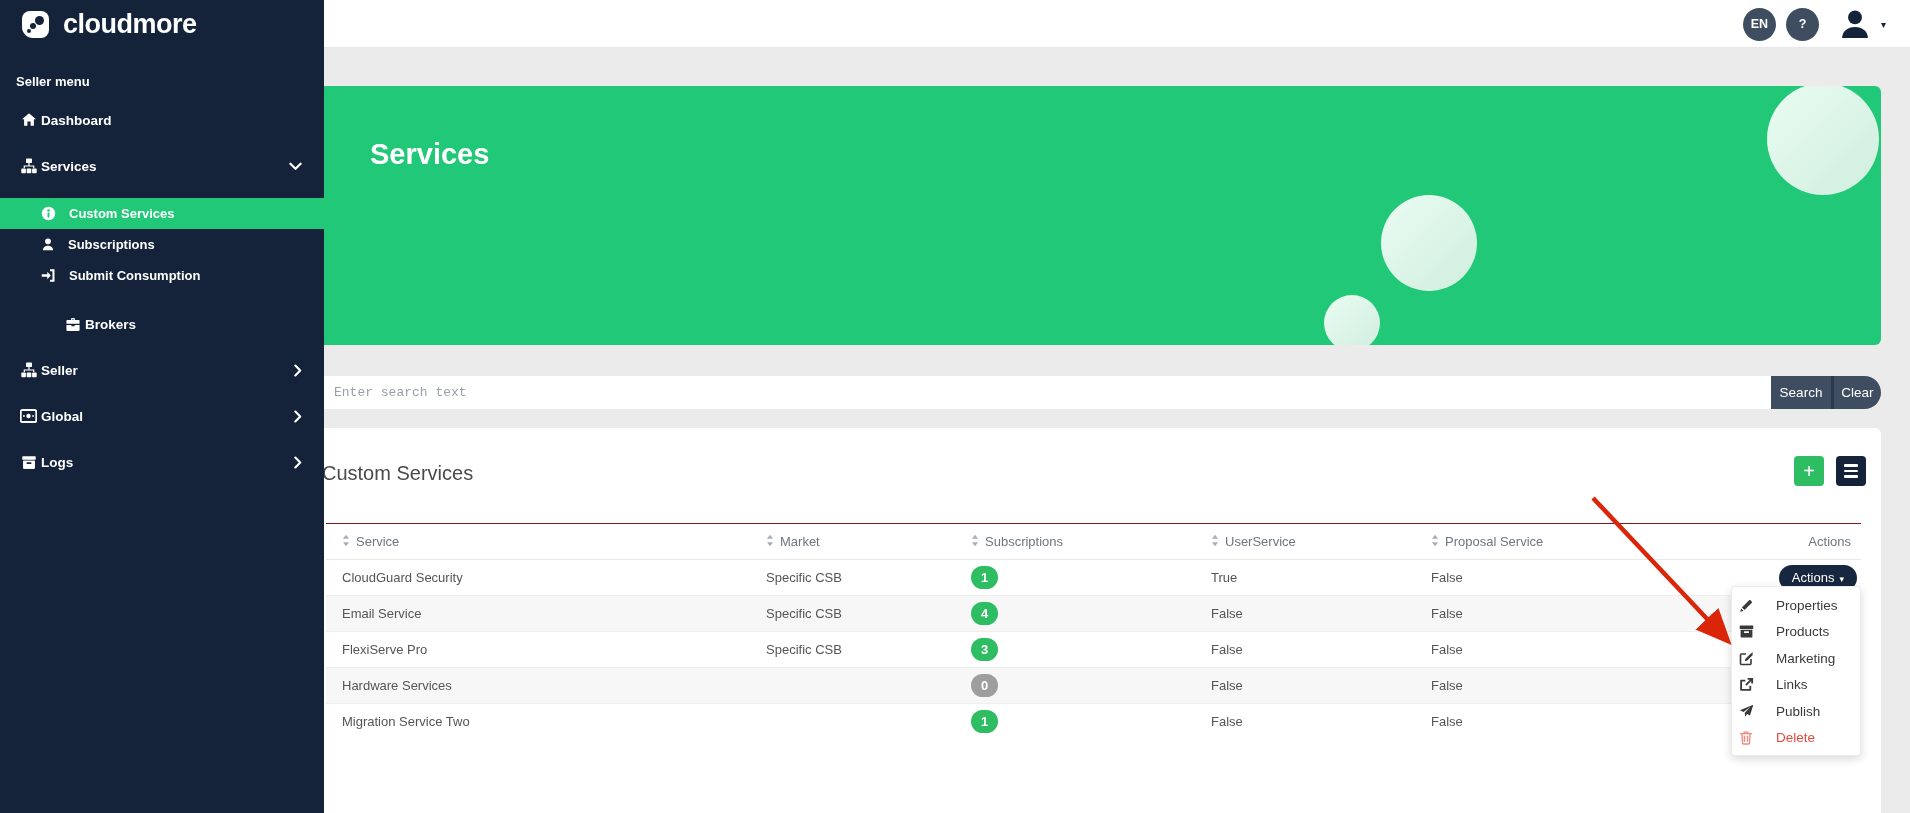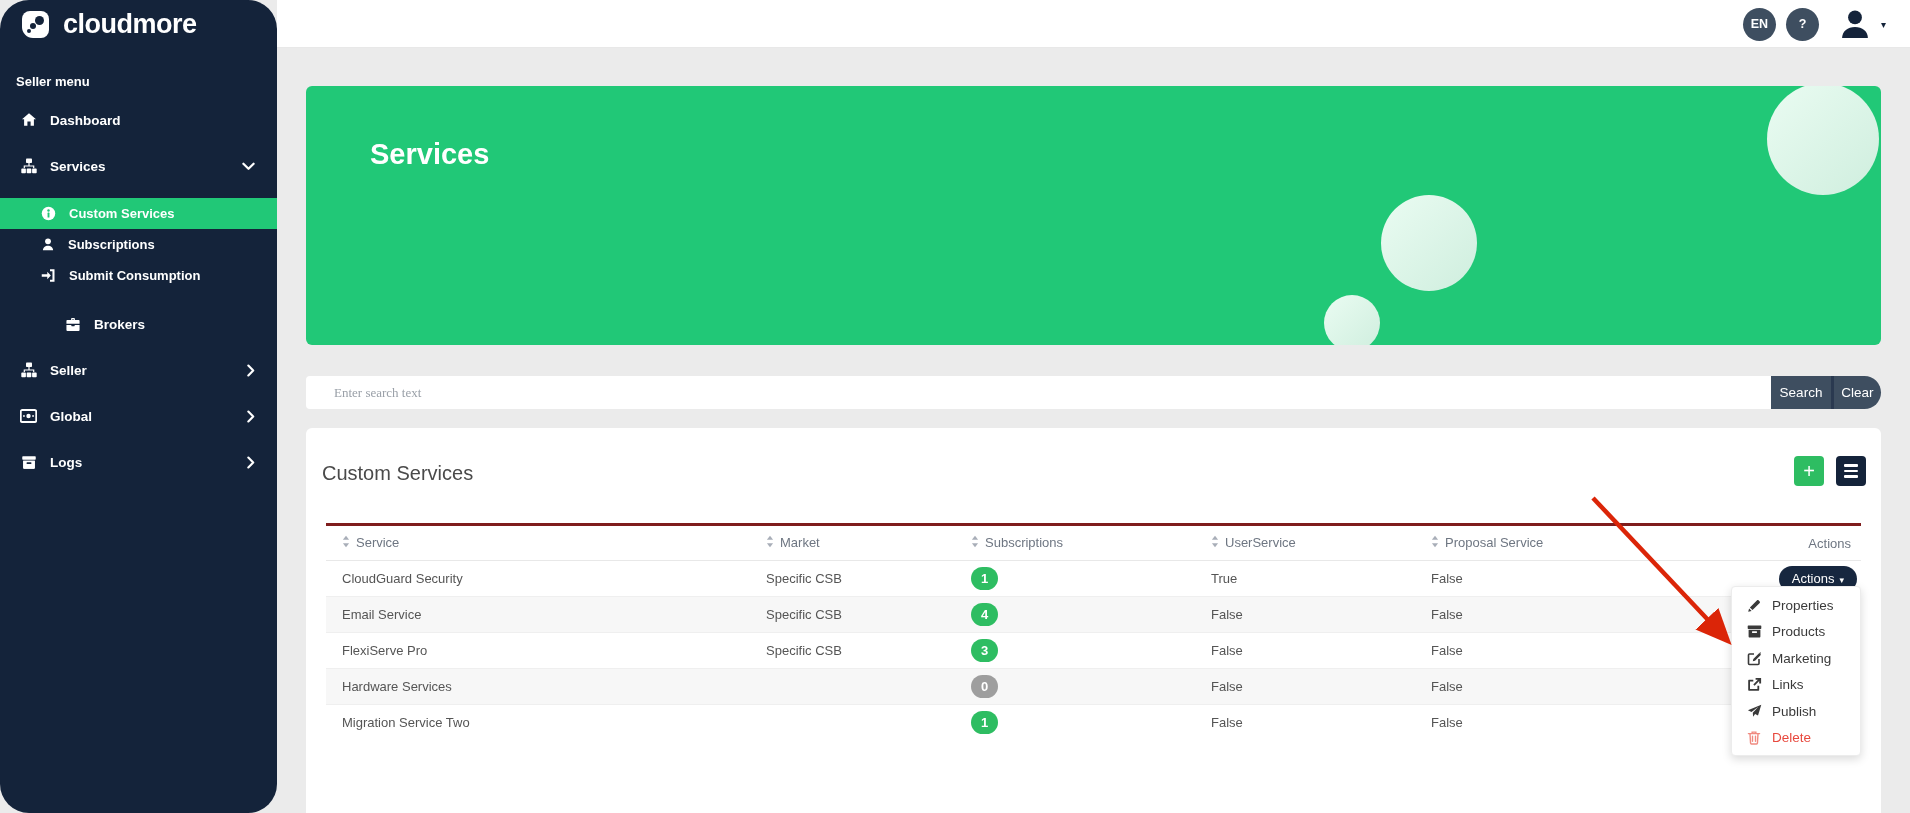--- a/index.html
+++ b/index.html
@@ -4,31 +4,31 @@
 <style>
   * { box-sizing: border-box; margin: 0; padding: 0; }
   html,body { width:1910px; height:813px; }
   body {
     font-family: "Liberation Sans", "DejaVu Sans", sans-serif;
     background:#ebebeb; overflow:hidden; position:relative;
   }
   .frame { position:absolute; inset:0; width:1910px; height:813px; overflow:hidden; }
 
   
-  .sidebar { position:absolute; left:0; top:0; width:277px; height:813px; background:#14233A; color:#fff; z-index:5;border-radius:29px; }
+  .sidebar { position:absolute; left:0; top:0; width:324px; height:813px; background:#14233A; color:#fff; z-index:5; }
   .logo-row { height:48px; display:flex; align-items:center; padding-left:22px; gap:14px; cursor:pointer; }
   .logo-mark { width:27px; height:27px; background:#fff; border-radius:8px 8px 8px 11px; position:relative; flex:0 0 auto; }
   .logo-mark i { position:absolute; background:#14233A; border-radius:50%; display:block; }
   .logo-mark .d1 { width:9px; height:9px; left:13px; top:5px; }
   .logo-mark .d2 { width:6px; height:6px; left:8px; top:12px; }
   .logo-mark .d3 { width:4px; height:4px; left:5px; top:18px; }
   .logo-text { font-size:27px; font-weight:700; letter-spacing:-0.5px; line-height:1; }
   .menu-label { padding:26px 0 0 16px; font-size:13px; font-weight:700; }
   .nav { margin-top:8px; }
-  .nav-item { height:46px; display:flex; align-items:center; gap:13px; padding-left:20px; padding-right:18px;
+  .nav-item { height:46px; display:flex; align-items:center; gap:4px; padding-left:20px; padding-right:18px;
               font-size:13.5px; font-weight:600; cursor:pointer; position:relative; }
   .nav-item .ic { width:17px; display:flex; justify-content:center; flex:0 0 auto; }
   .nav-item .chev { position:absolute; right:22px; display:flex; }
   .subnav { margin:9px 0 0 0; }
   .sub-item { height:31px; display:flex; align-items:center; gap:13px; padding-left:41px;
               font-size:13px; font-weight:600; cursor:pointer; }
   .sub-item.active { background:#21C877; }
   .group-gap { margin-top:10px;margin-left:44px; }
   svg.icon { display:block; }
 
@@ -48,60 +48,60 @@
   .banner { position:relative; height:259px; background:#21C877; border-radius:6px; overflow:hidden; color:#fff; }
   .banner h1 { position:absolute; left:64px; top:52px; font-size:29px; font-weight:600; }
   .banner p { position:absolute; left:64px; top:118px; width:1040px; font-size:15.5px; line-height:27px; font-weight:400; }
   .bubble { position:absolute; border-radius:50%; background:linear-gradient(135deg,#eafcf2,#cfeede); }
   .b1 { width:112px; height:112px; left:1461px; top:-3px; }
   .b4 { width:96px; height:96px; left:1075px; top:109px; }
   .b5 { width:56px; height:56px; left:1018px; top:209px; }
 
   .search-row { margin-top:31px; height:33px; display:flex; }
   .search-input { flex:1; border:none; outline:none; border-radius:4px 0 0 4px; padding:0 28px;
-                  font-size:13px; font-family:Liberation Serif, serif; color:#444; background:#fff; }
+                  font-size:13px; font-family:Liberation Mono, monospace; color:#444; background:#fff; }
   .search-input::placeholder { color:#9aa0a8; }
   .btn-search { width:60px; background:#3E4E60; color:#fff; border:none; font-size:13.5px; font-family:inherit; cursor:pointer; }
   .btn-clear  { width:50px; background:#3E4E60; color:#fff; border:none; border-left:3px solid #2A3950;
                 border-radius:0 17px 17px 0; font-size:13.5px; font-family:inherit; cursor:pointer; }
 
   .panel { margin-top:19px; background:#fff; border-radius:6px; height:430px; position:relative; }
   .panel-head { height:95px; padding:28px 15px 0 16px; display:flex; justify-content:space-between; align-items:flex-start; }
   .panel-title { font-size:20px; color:#4a4a4a; font-weight:400; padding-top:6px; }
   .panel-actions { display:flex; gap:12px; }
   .btn-add { width:30px; height:30px; border-radius:4px; background:#2EBD62; color:#fff; border:none;
              font-size:20px; line-height:1; cursor:pointer; display:flex; align-items:center; justify-content:center; }
   .btn-list { width:30px; height:30px; border-radius:4px; background:#14233A; border:none; cursor:pointer;
               display:flex; flex-direction:column; align-items:center; justify-content:center; gap:3px; }
   .btn-list i { display:block; width:14px; height:2.5px; background:#fff; border-radius:1px; }
 
   table.grid { width:1535px; margin:0 20px; border-collapse:collapse; table-layout:fixed; }
   .grid col.c1{width:424px;} .grid col.c2{width:205px;} .grid col.c3{width:240px;}
   .grid col.c4{width:220px;} .grid col.c5{width:255px;} .grid col.c6{width:191px;}
   .grid th { height:36px; font-size:13px; font-weight:400; color:#6E7682; text-align:left;
-             padding-left:16px; border-top:3px solid #7f1d1d; border-bottom:1px solid #e8e8e8; cursor:pointer; white-space:nowrap; }
+             padding-left:16px; border-top:1px solid #7f1d1d; border-bottom:1px solid #e8e8e8; cursor:pointer; white-space:nowrap; }
   .grid th .sort { display:inline-block; vertical-align:-1px; margin-right:6px; }
   .grid th.th-actions { text-align:right; padding-right:10px; }
   .grid td { height:36px; font-size:13px; color:#555; padding-left:16px; border-top:1px solid #efefef; white-space:nowrap; }
   .grid tbody tr:first-child td { border-top:none; }
   .grid tbody tr:nth-child(even) { background:#f7f7f7; }
   .grid td.td-actions { text-align:right; padding-right:4px; }
   .badge { display:inline-block; min-width:27px; height:23px; border-radius:12px; color:#fff;
            font-size:13px; font-weight:700; line-height:23px; text-align:center; padding:0 4px; }
   .badge-green { background:#2EBD62; }
   .badge-gray  { background:#9E9E9E; }
   .btn-actions { background:#17273F; color:#fff; border:none; border-radius:14px; height:26px;
                  padding:0 13px; font-size:13px; font-family:inherit; cursor:pointer; }
   .btn-actions .cv { font-size:9px; margin-left:5px; }
 
   
   .dropdown { position:absolute; left:1731px; top:586px; width:130px; height:170px; background:#fff;
               border:1px solid #ececec; border-radius:4px; box-shadow:0 3px 10px rgba(0,0,0,.15);
               z-index:30; padding:5px 0; }
-  .dd-item { height:26.5px; display:flex; align-items:center; gap:10px; padding-left:14px;
+  .dd-item { height:26.5px; display:flex; align-items:center; gap:22px; padding-left:6px;
              font-size:13.5px; color:#3a3a3a; cursor:pointer; }
   .dd-item .dic { width:16px; display:flex; justify-content:center; color:#3a3a3a; }
   .dd-item.danger { color:#E8493E; }
   .dd-item.danger .dic { color:#F08A80; }
 
   
   .arrow-overlay { position:absolute; inset:0; z-index:40; pointer-events:none; }
 </style>
 </head>
 <body>

